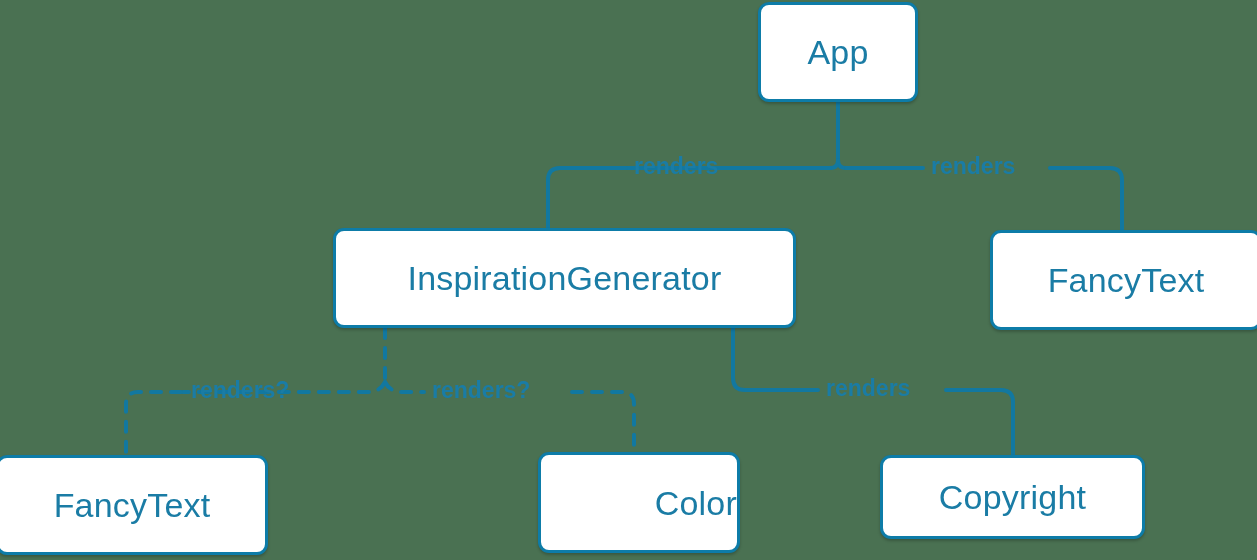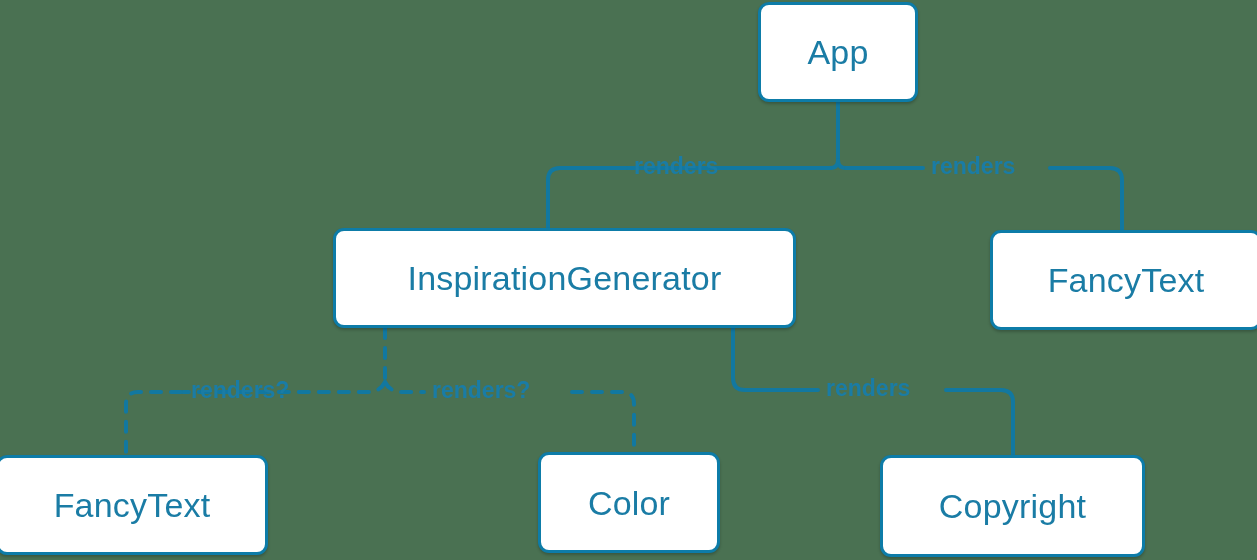--- a/index.html
+++ b/index.html
@@ -41,22 +41,22 @@
     z-index: 2;
   }
   .node-label {
     white-space: nowrap;
     line-height: 1;
   }
   #node-app        { left: 758px;  top: 2px;   width: 160px; height: 100px; }
   #node-inspgen    { left: 333px;  top: 228px; width: 463px; height: 100px; }
   #node-fancy-right{ left: 990px;  top: 230px; width: 272px; height: 100px; border-top-right-radius: 11px; border-bottom-right-radius: 11px; }
   #node-fancy-left { left: -4px;   top: 455px; width: 272px; height: 100px; }
-  #node-color      { left: 538px;  top: 452px; width: 182px; height: 101px; }
-  #node-copyright  { left: 880px;  top: 455px; width: 265px; height: 102px; }
+  #node-color      { left: 538px;  top: 452px; width: 202px; height: 101px; justify-content: flex-end; }
+  #node-copyright  { left: 880px;  top: 455px; width: 265px; height: 84px; }
 
   .edge-label {
     position: absolute;
     color: #1a7ca5;
     font-size: 23px;
     font-weight: 700;
     white-space: nowrap;
     z-index: 3;
     line-height: 1;
   }

